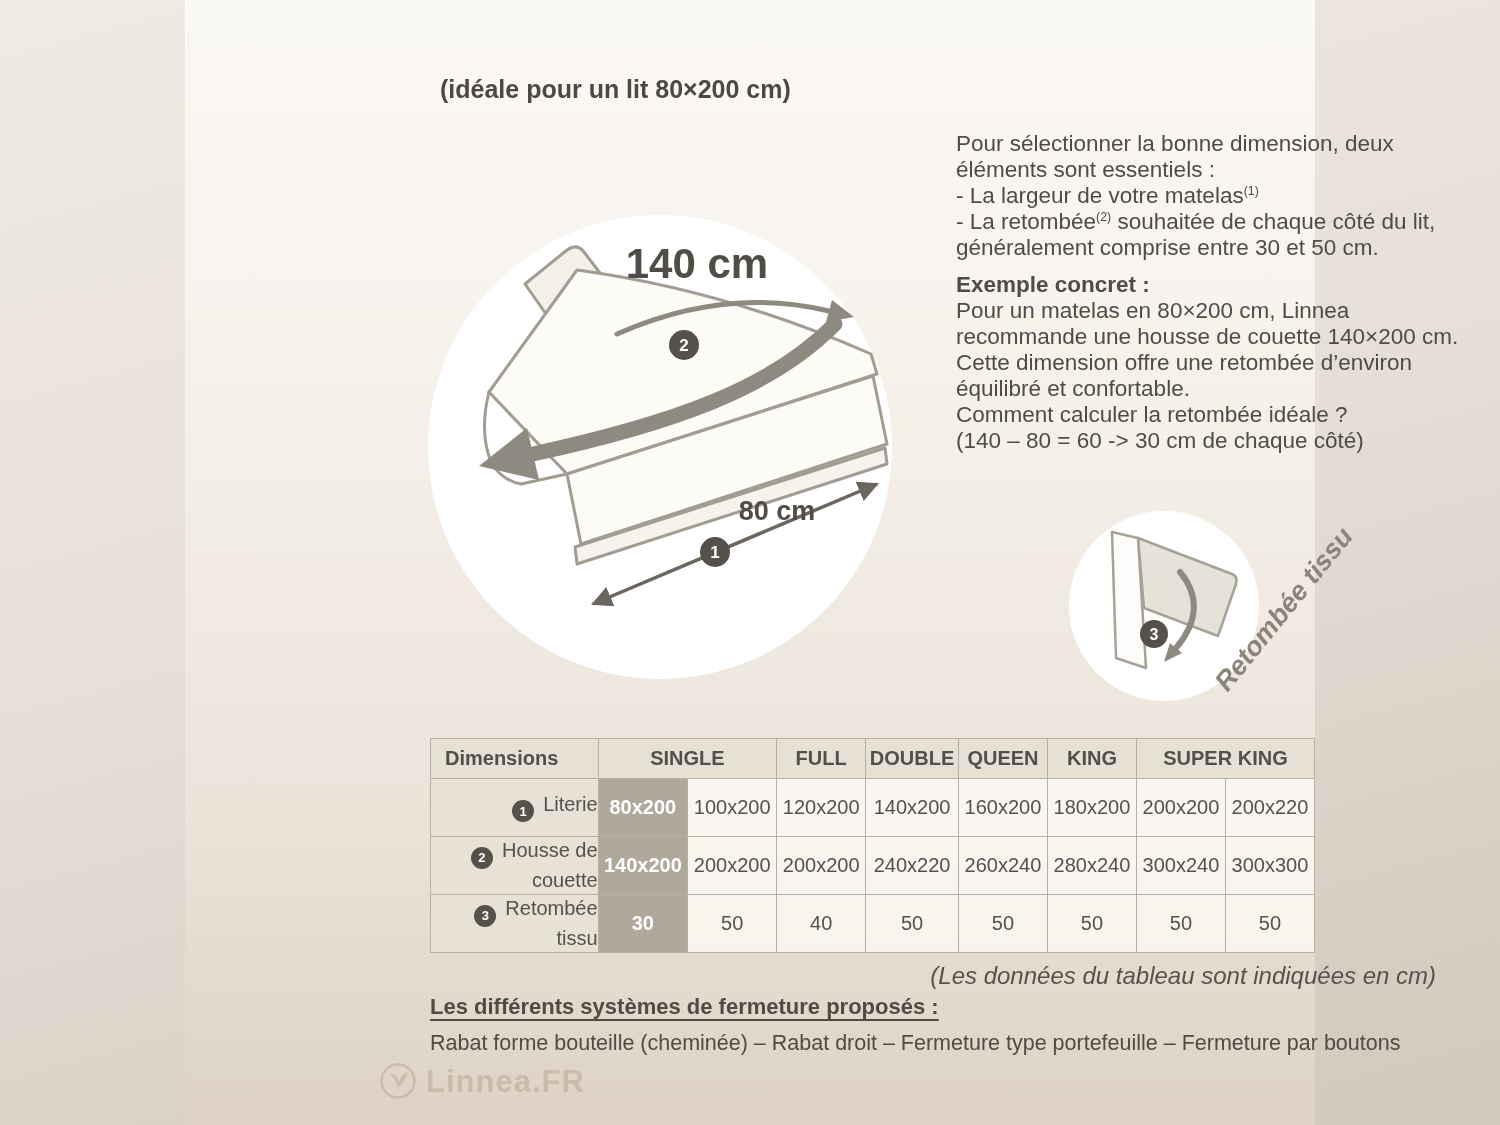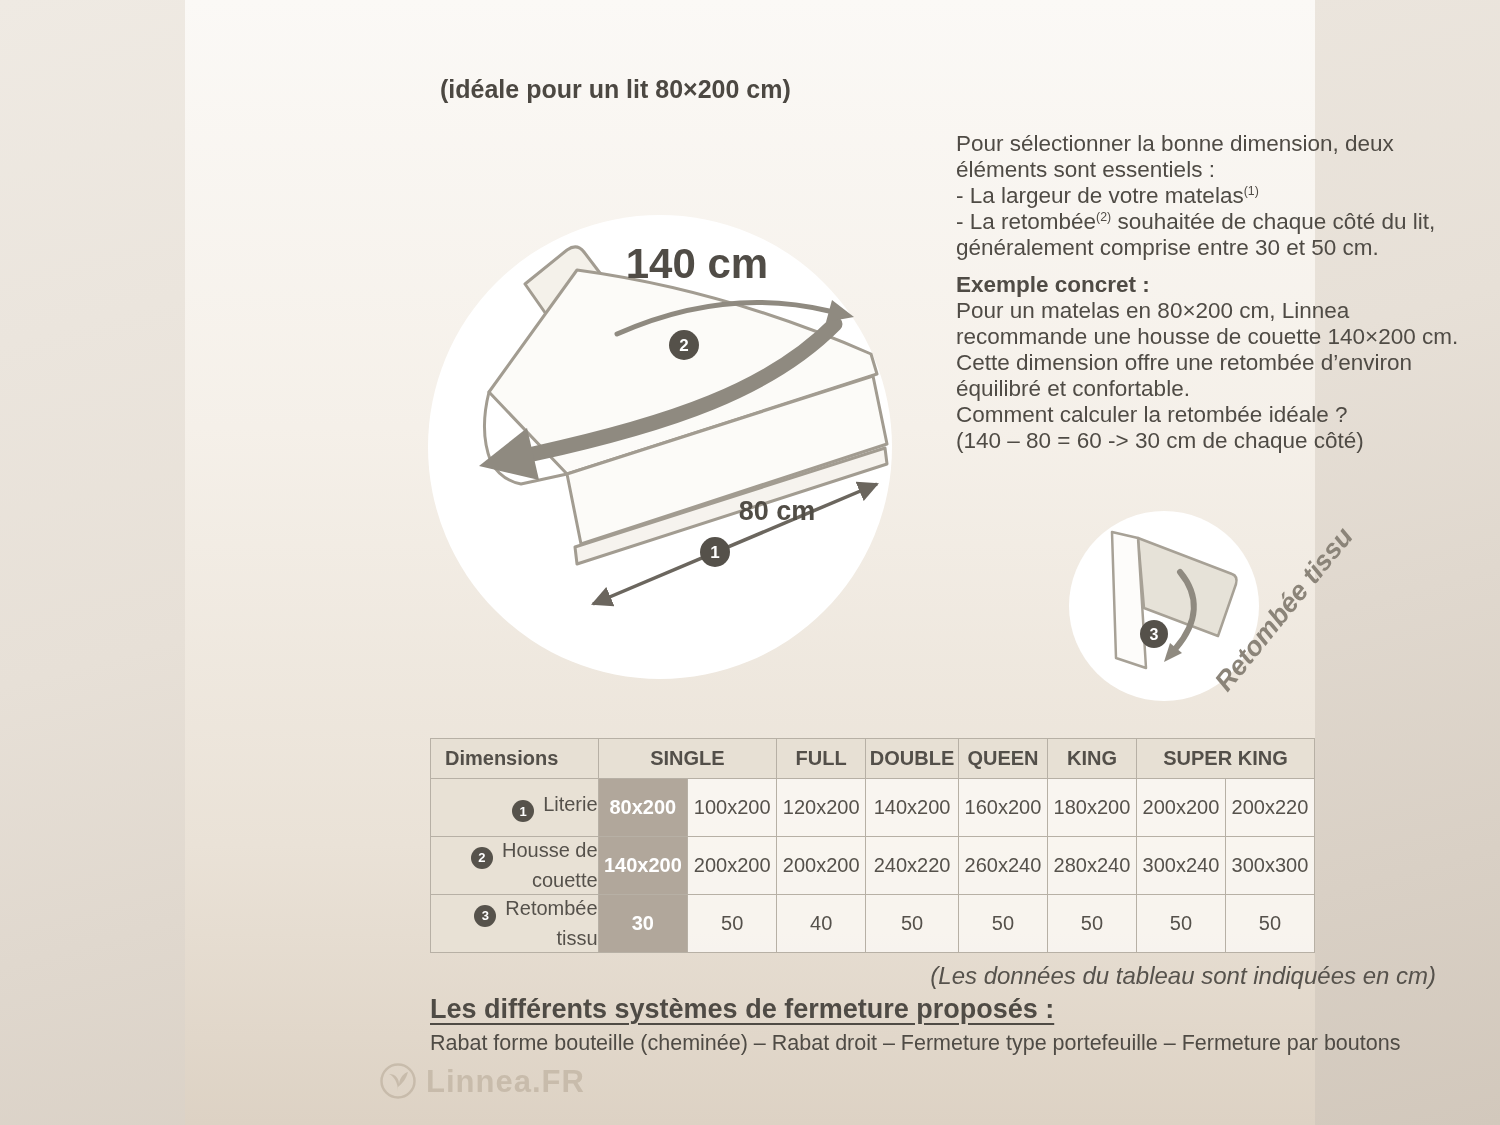--- a/index.html
+++ b/index.html
@@ -41,21 +41,21 @@
   .size-table th.dim-header { width:206px; text-align:left; padding-left:14px; font-weight:700; }
   .size-table td { width:100px; height:58px; background:rgba(252,250,246,0.78); }
   .size-table td.row-label { width:206px; text-align:right; padding-left:12px; background:#e8e1d5; }
   .size-table td.hl { background:#b1a79b; color:#ffffff; font-weight:700; }
   .badge {
     display:inline-flex; align-items:center; justify-content:center;
     width:22px; height:22px; border-radius:50%; background:#56524b; color:#fff;
     font-size:13px; font-weight:700; margin-right:9px; vertical-align:-5px;
   }
   .footnote { position:absolute; left:245px; top:962px; width:1006px; text-align:right; font-style:italic; font-size:24px; color:#56524c; }
-  .closures-heading { position:absolute; left:245px; top:994px; font-size:27px; font-weight:700; text-decoration:underline; text-underline-offset:5px; color:#4f4b45; }
+  .closures-heading { position:absolute; left:245px; top:994px; font-size:22px; font-weight:700; text-decoration:underline; text-underline-offset:5px; color:#4f4b45; }
   .closures-body { position:absolute; left:245px; top:1031px; font-size:21.5px; white-space:nowrap; color:#4f4b45; }
 
   .watermark { position:absolute; left:194px; top:1062px; display:flex; align-items:flex-end; gap:9px; color:#b9ac9a; opacity:.6; }
   .wm-text { font-size:31px; font-weight:700; letter-spacing:1px; }
 </style>
 </head>
 <body>
 
 <div class="stage">
   <div class="panel">

